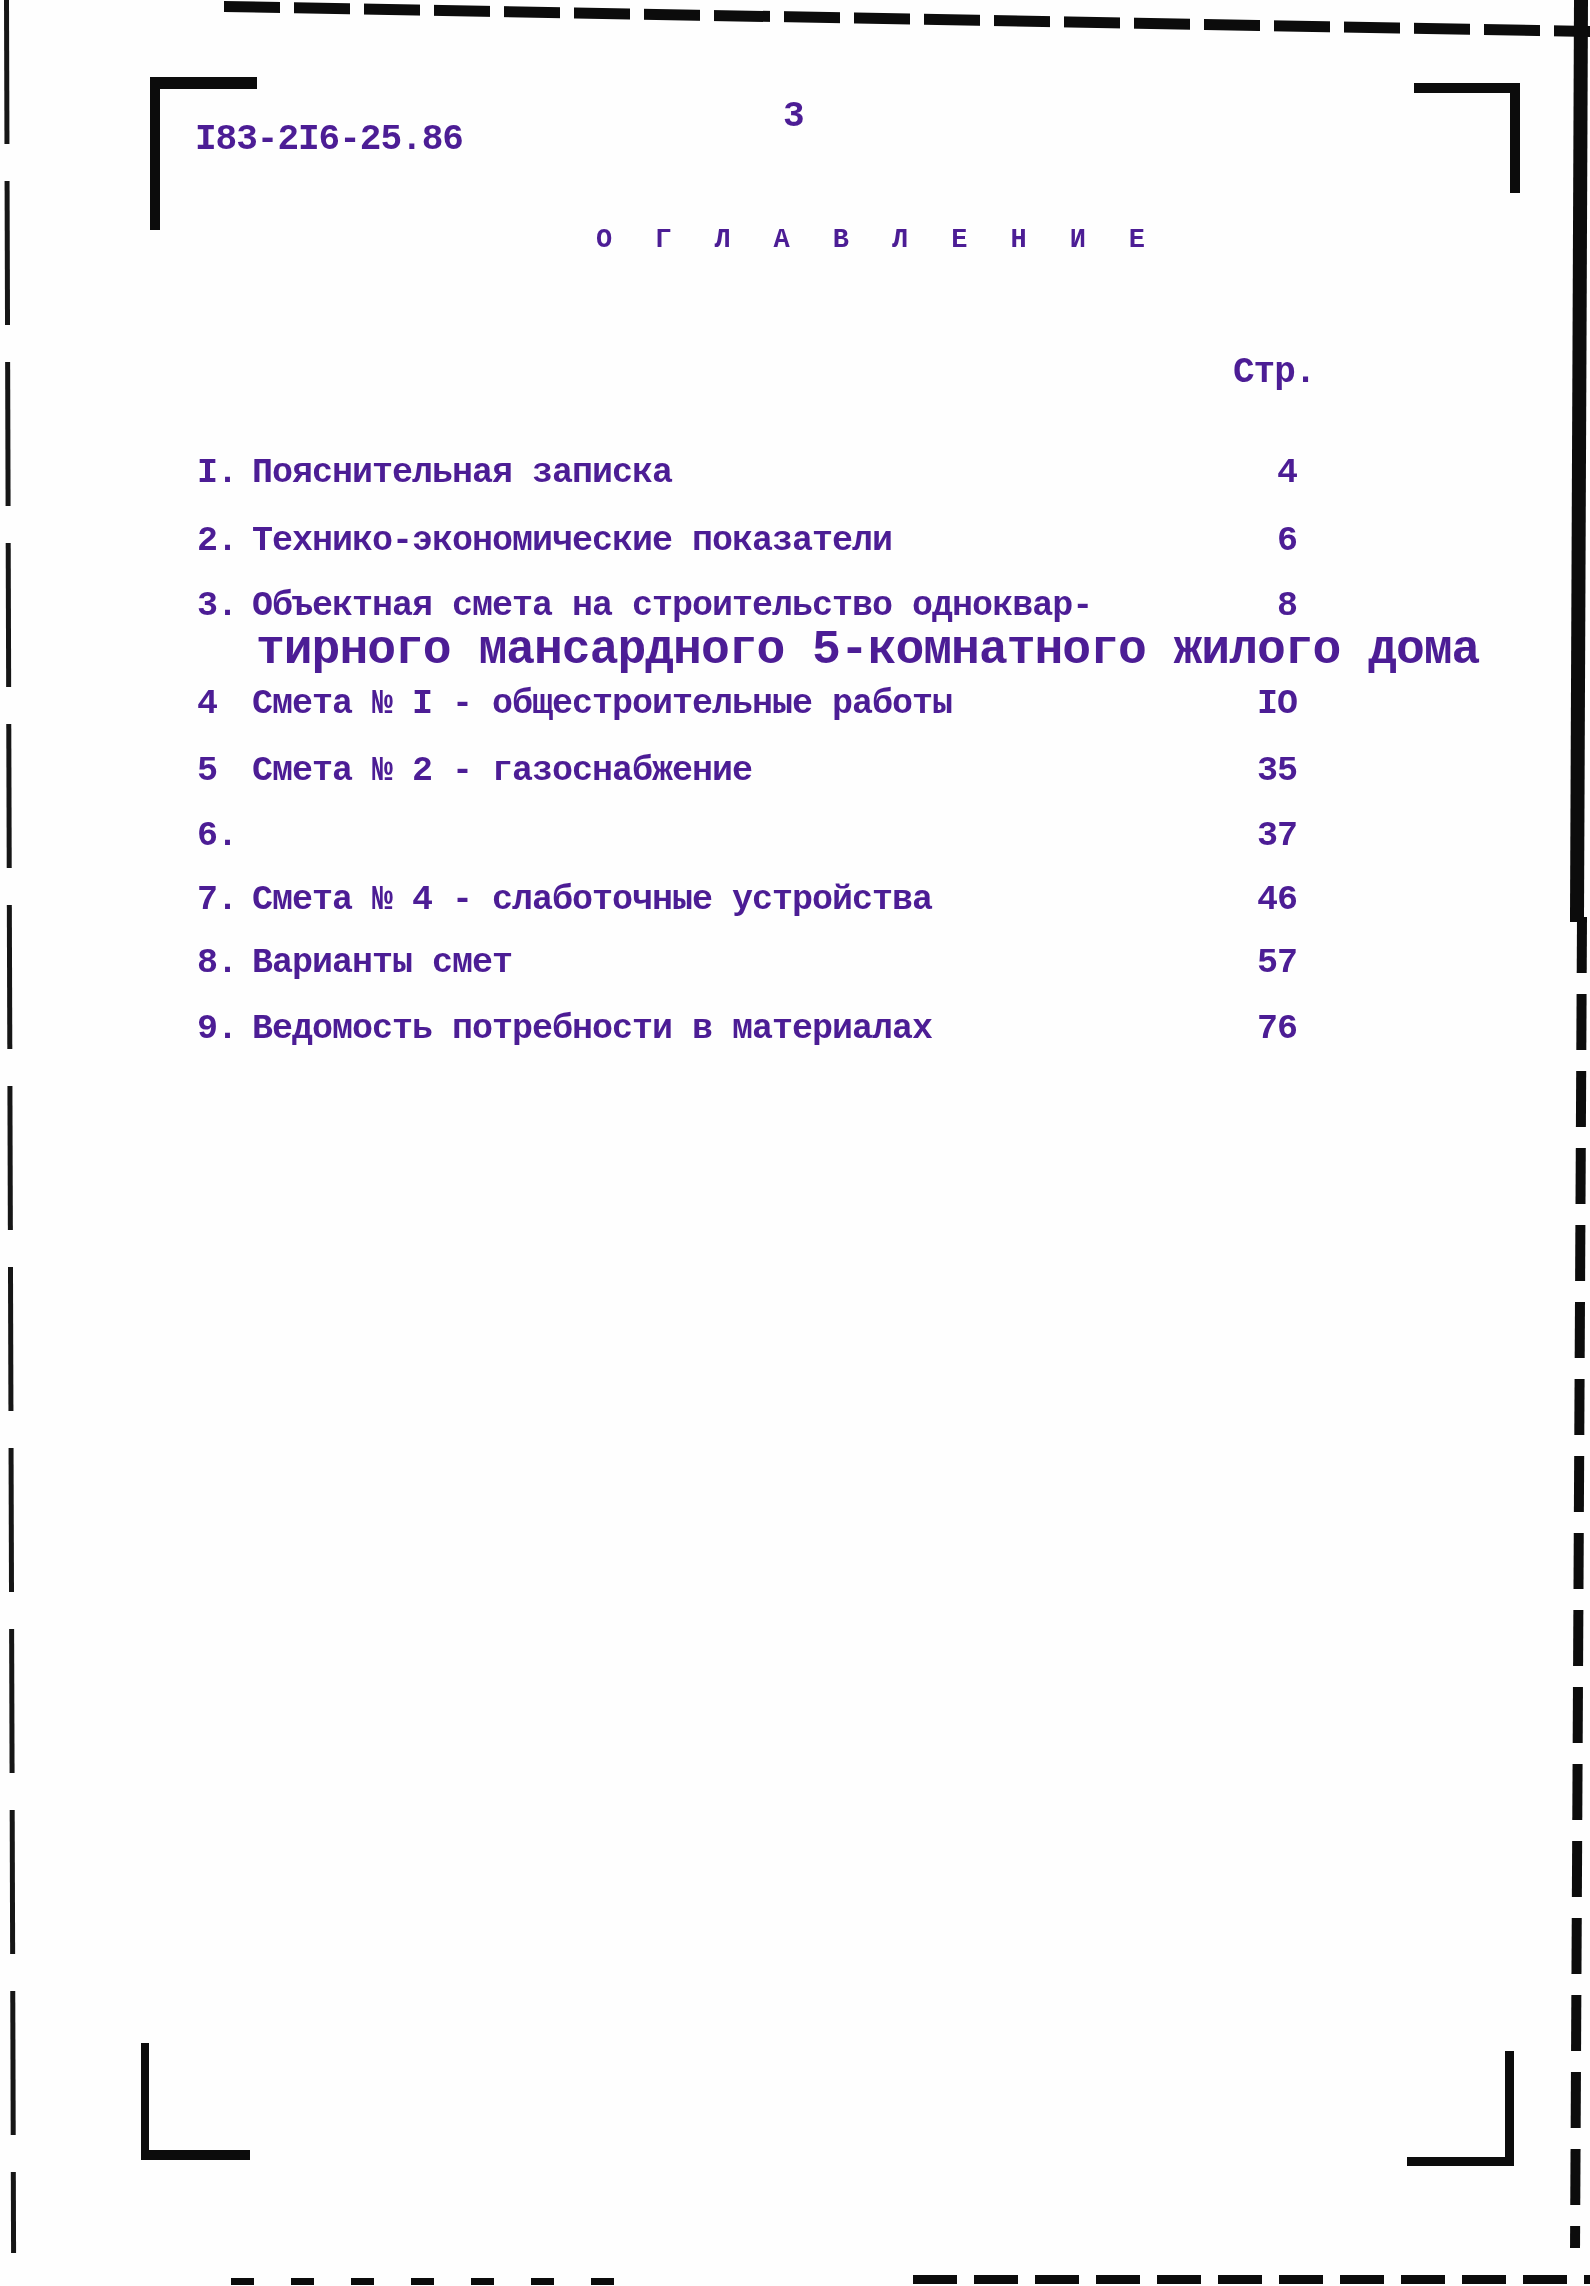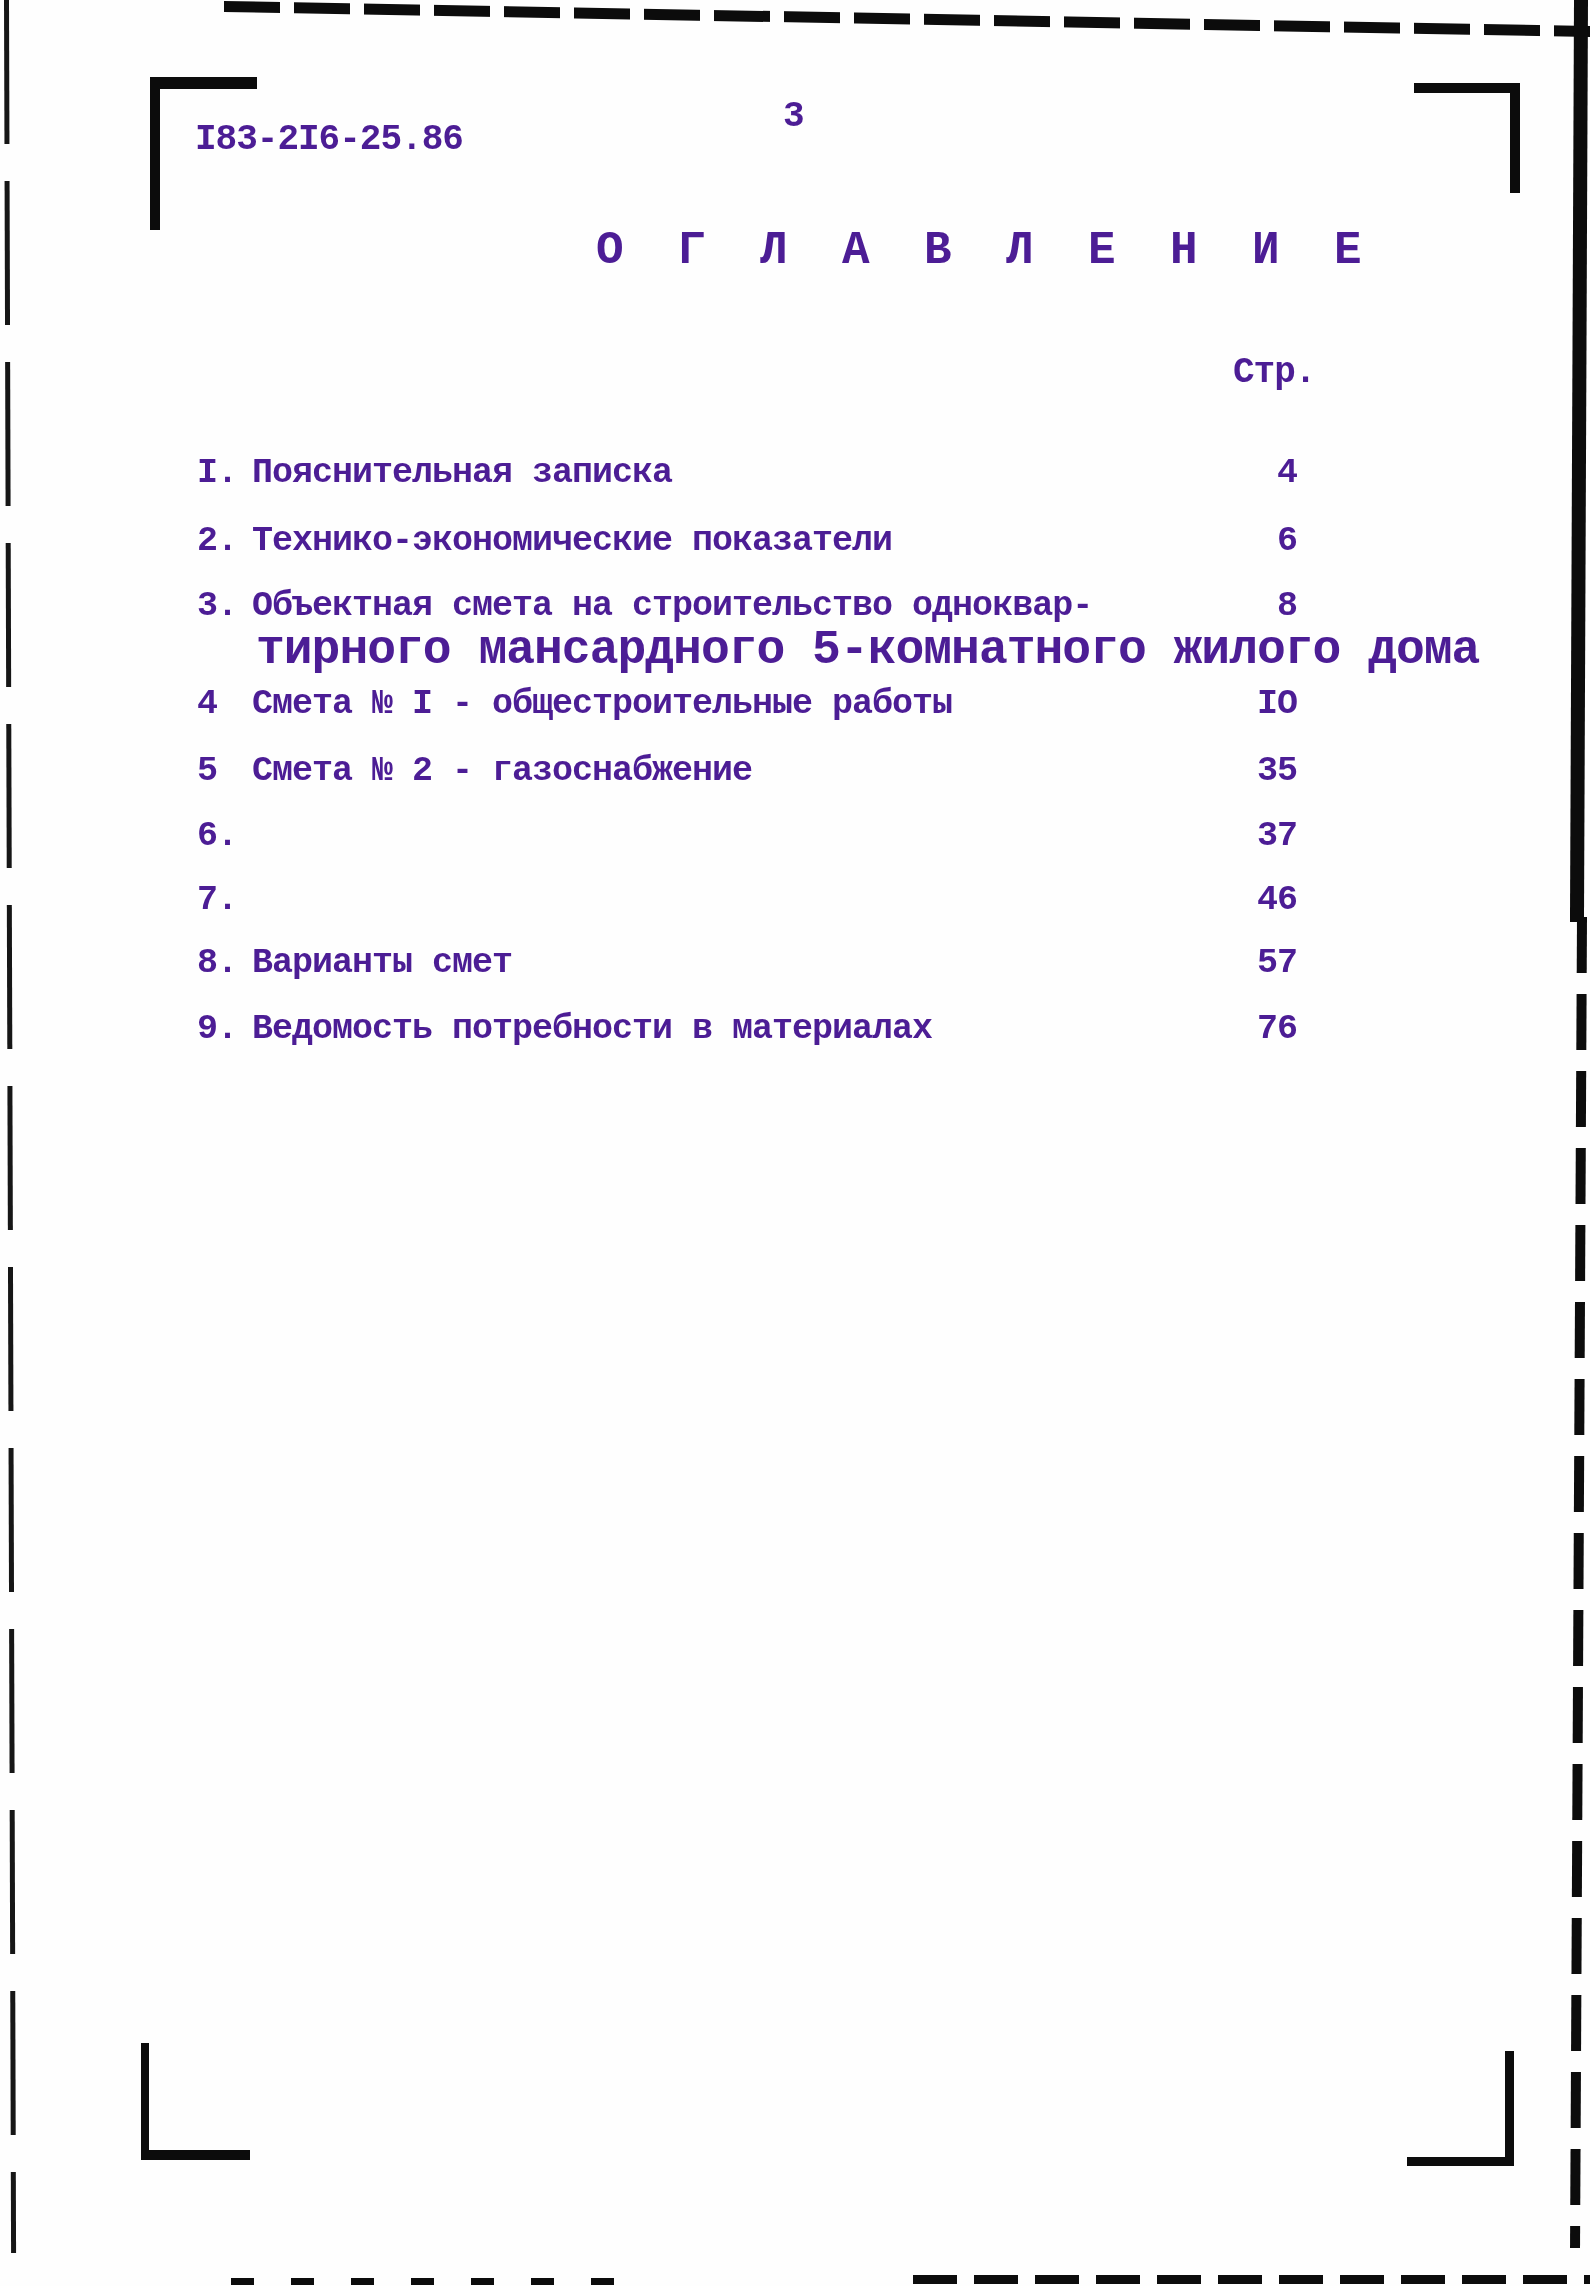--- a/index.html
+++ b/index.html
@@ -27,21 +27,21 @@
     background:repeating-linear-gradient(90deg,#0c0c0c 0 44px,transparent 44px 61px);}
   .cm{position:absolute;}
   .cm-tl{left:150px;top:77px;width:97px;height:141px;border-left:10.6px solid #0c0c0c;border-top:12.5px solid #0c0c0c;}
   .cm-tr{left:1414px;top:83px;width:96px;height:100px;border-right:10.6px solid #0c0c0c;border-top:10.6px solid #0c0c0c;}
   .cm-bl{left:141px;top:2043px;width:101px;height:107px;border-left:8.6px solid #0c0c0c;border-bottom:10.6px solid #0c0c0c;}
   .cm-br{left:1407px;top:2051px;width:98px;height:106px;border-right:9.6px solid #0c0c0c;border-bottom:9.6px solid #0c0c0c;}
   
   .tw{position:absolute;font-weight:700;white-space:pre;letter-spacing:-1px;}
   .doc-code{left:195px;top:119px;font-size:36px;}
   .page-num{left:783px;top:96px;font-size:36px;}
-  .title{left:596px;top:225px;font-size:46px;letter-spacing:13.4px;}
+  .title{left:596px;top:225px;font-size:27px;letter-spacing:13.4px;}
   .col-hdr{left:1233px;top:328px;font-size:36px;margin-top:24px;}
   .row{position:absolute;left:0;width:1591px;height:38px;font-weight:700;}
   .row .num{position:absolute;left:197px;top:0;font-size:35px;letter-spacing:-1px;white-space:pre;}
   .row .txt{position:absolute;left:252px;top:0;font-size:35px;letter-spacing:-1px;white-space:pre;}
   .row .txt2{position:absolute;left:256px;top:37px;font-size:48px;letter-spacing:-1px;white-space:pre;}
   .row .pg{position:absolute;left:1182px;top:0;width:115px;font-size:35px;letter-spacing:-1px;text-align:right;white-space:pre;}
 </style>
 </head>
 <body>
 
@@ -95,20 +95,21 @@
     <span class="pg">35</span>
   </div>
 
   <div class="row" style="top:816px">
     <span class="num">6.</span>
     <span class="pg">37</span>
   </div>
 
   <div class="row" style="top:880px">
     <span class="num">7.</span>
+    <span class="txt">Смета № 4 - слаботочные устройства</span>
     <span class="pg">46</span>
   </div>
 
   <div class="row" style="top:943px">
     <span class="num">8.</span>
     <span class="txt">Варианты смет</span>
     <span class="pg">57</span>
   </div>
 
   <div class="row" style="top:1009px">

